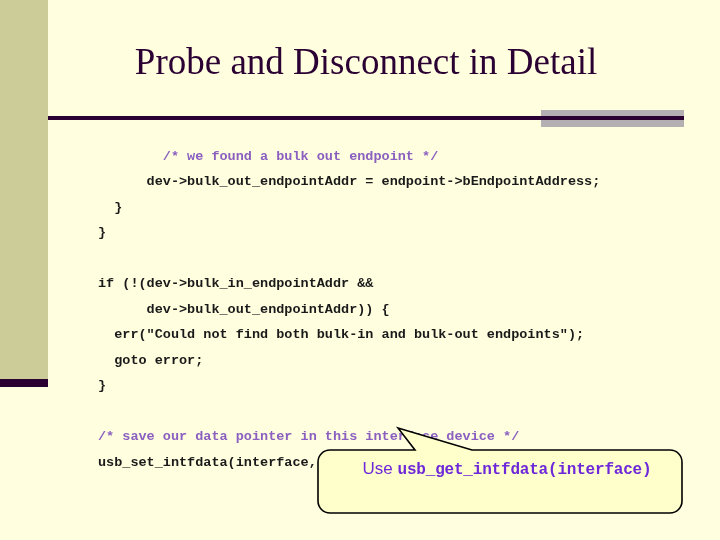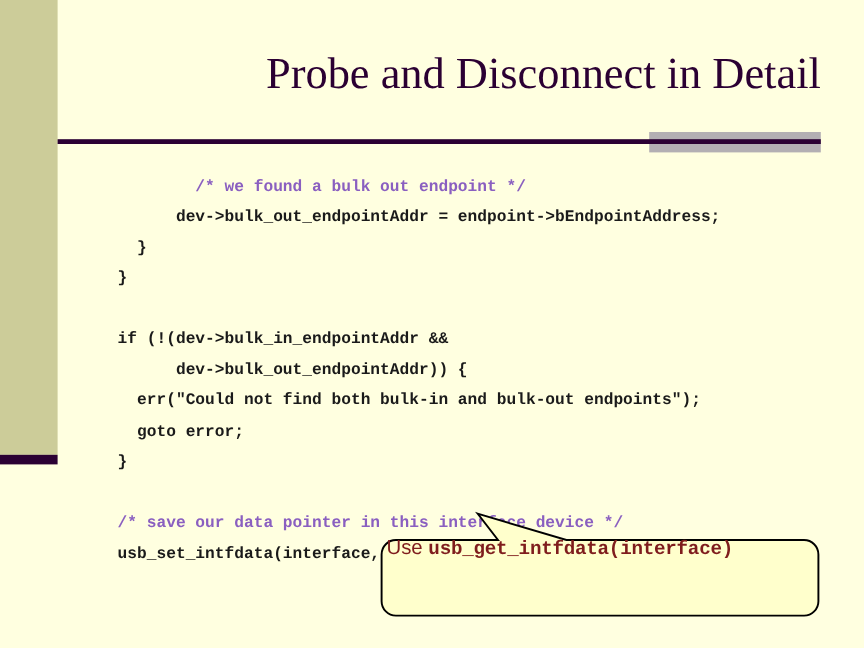--- a/index.html
+++ b/index.html
@@ -38,21 +38,21 @@
     height: 8px;
     background: #2B0033;
   }
 
   
   #title {
     position: absolute;
     left: 48px;
     top: 40px;
     width: 636px;
-    text-align: right;
+    text-align: center;
     font-family: "Liberation Serif", serif;
     font-size: 37px;
     line-height: 44px;
     color: #2B0033;
     white-space: nowrap;
     letter-spacing: 0px;
   }
 
   
   #divider-gray {
@@ -106,26 +106,27 @@
     height: 110px;
   }
   #callout svg {
     position: absolute;
     left: 0;
     top: 0;
   }
   #callout-text {
     position: absolute;
     left: 22px;
-    top: 24px;
+    top: 36px;
     width: 370px;
+    text-align: center;
     font-family: "Liberation Sans", sans-serif;
     font-size: 17px;
     line-height: 26px;
-    color: #7f1d1d;
+    color: #6d28d9;
   }
   #callout-text .mono {
     font-family: "Liberation Mono", "DejaVu Sans Mono", monospace;
     font-weight: bold;
     font-size: 16px;
     letter-spacing: -0.2px;
   }
 </style>
 </head>
 <body>

